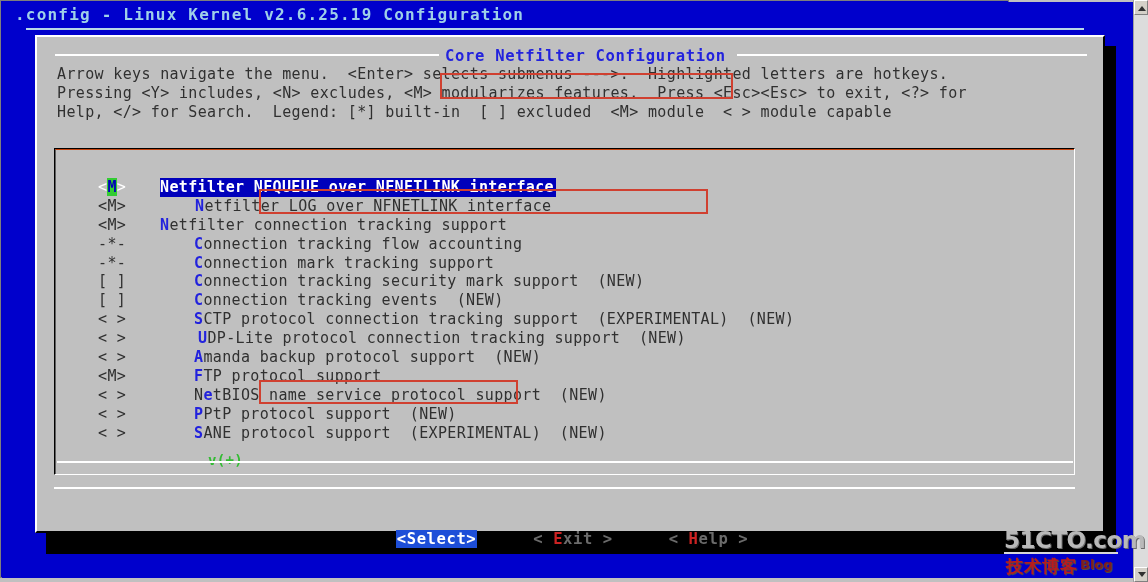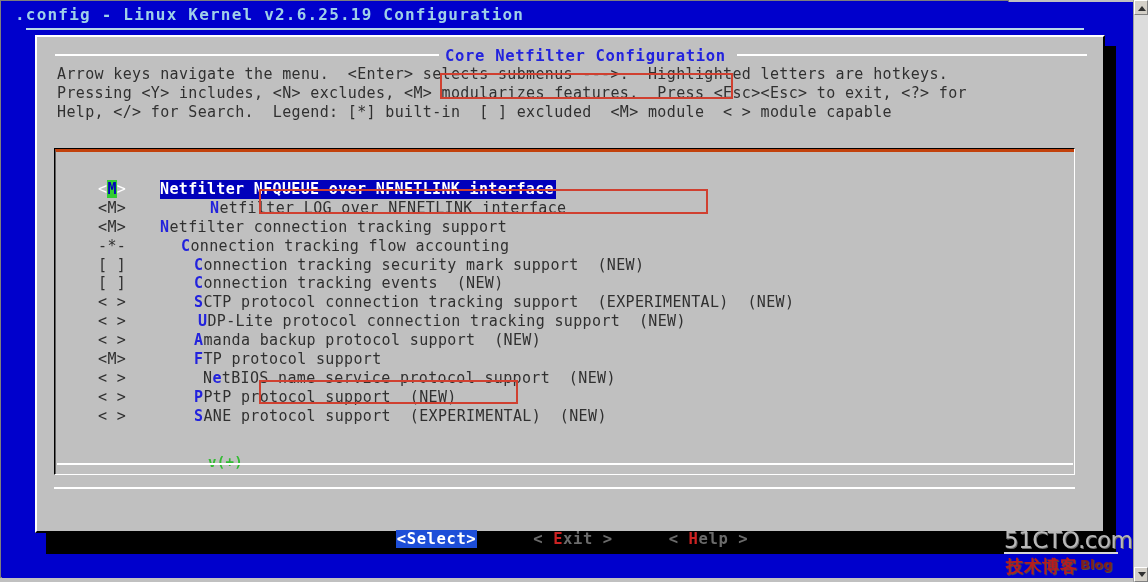--- a/index.html
+++ b/index.html
@@ -76,21 +76,21 @@
     background:#c0c0c0;
     box-sizing:border-box;
     border-top:1px solid #000000;
     border-left:1px solid #000000;
     border-right:1px solid #ffffff;
     border-bottom:1px solid #ffffff;
   }
   #menu-inner{
     position:absolute;left:0;top:0;width:1019px;height:325px;
     box-sizing:border-box;
-    border-top:3px solid #c2410c;
+    border-top:1px solid #c2410c;
     border-left:1px solid #5f5f5f;
     overflow:hidden;
   }
   .row{
     position:relative;
     height:18.9px;
     font-size:15px;
     line-height:18.9px;
     white-space:pre;
     color:#303030;
@@ -158,21 +158,21 @@
     position:absolute;left:3px;top:5px;width:0;height:0;
     border-left:4px solid transparent;border-right:4px solid transparent;
   }
   #sb-up .sb-arrow{border-bottom:5px solid #303030;}
   #sb-down .sb-arrow{border-top:5px solid #303030;top:4px;}
   
   #watermark{
     position:absolute;left:1004px;top:527px;width:116px;height:50px;
   }
   #wm1{
-    position:absolute;left:0;top:0;font-size:23px;font-weight:normal;
+    position:absolute;left:0;top:0;font-size:23px;font-weight:bold;
     font-family:"DejaVu Sans","Liberation Sans",sans-serif;
     color:#b9b9b9;letter-spacing:-0.5px;
     text-shadow:1px 1px 0 #6d6d6d;
     white-space:pre;
     text-align:right;
   }
   #wm-line{position:absolute;left:0;top:25px;width:114px;height:2px;background:#d8d8d8;}
   #wm2{
     position:absolute;left:2px;top:28px;font-size:17px;font-weight:bold;
     font-family:"DejaVu Sans","Liberation Sans",sans-serif;
@@ -205,30 +205,31 @@
         <div id="help-text">Arrow keys navigate the menu.  &lt;Enter&gt; selects submenus ---&gt;.  Highlighted letters are hotkeys.
 Pressing &lt;Y&gt; includes, &lt;N&gt; excludes, &lt;M&gt; modularizes features.  Press &lt;Esc&gt;&lt;Esc&gt; to exit, &lt;?&gt; for
 Help, &lt;/&gt; for Search.  Legend: [*] built-in  [ ] excluded  &lt;M&gt; module  &lt; &gt; module capable</div>
 
         <div id="dlg-title">Core Netfilter Configuration</div>
 
         <div id="menu-box">
           <div id="menu-inner">
             <div id="menu-rows" style="padding-top: 28px;">
                 <div class="row sel"><span style="display: inline-block; width: 62px; margin-left: 42px;">&lt;<span class="cursor">M</span>&gt;</span><span class="rowtxt" style="margin-left: 0px;"><span class="hot">N</span>etfilter NFQUEUE over NFNETLINK interface</span></div>
-                <div class="row"><span style="display: inline-block; width: 62px; margin-left: 42px;">&lt;M&gt;</span><span class="rowtxt" style="margin-left: 15px; padding-left: 35px;"><span class="hot">N</span>etfilter LOG over NFNETLINK interface</span></div>
+                <div class="row"><span style="display: inline-block; width: 62px; margin-left: 42px;">&lt;M&gt;</span><span class="rowtxt" style="margin-left: 0px; padding-left: 35px;"><span class="hot">N</span>etfilter LOG over NFNETLINK interface</span></div>
                 <div class="row"><span style="display: inline-block; width: 62px; margin-left: 42px;">&lt;M&gt;</span><span class="rowtxt" style="margin-left: 0px;"><span class="hot">N</span>etfilter connection tracking support</span></div>
-                <div class="row"><span style="display: inline-block; width: 62px; margin-left: 42px;">-*-</span><span class="rowtxt" style="margin-left: 21px;"><span class="hot">C</span>onnection tracking flow accounting</span></div>
+                <div class="row"><span style="display: inline-block; width: 62px; margin-left: 42px;">-*-</span><span class="rowtxt" style="margin-left: 34px;"><span class="hot">C</span>onnection tracking flow accounting</span></div>
+                <div class="row"><span style="display: inline-block; width: 62px; margin-left: 42px;">-*-</span><span class="rowtxt" style="margin-left: 34px;"><span class="hot">C</span>onnection mark tracking support</span></div>
                 <div class="row"><span style="display: inline-block; width: 62px; margin-left: 42px;">[ ]</span><span class="rowtxt" style="margin-left: 34px;"><span class="hot">C</span>onnection tracking security mark support  (NEW)</span></div>
                 <div class="row"><span style="display: inline-block; width: 62px; margin-left: 42px;">[ ]</span><span class="rowtxt" style="margin-left: 34px;"><span class="hot">C</span>onnection tracking events  (NEW)</span></div>
                 <div class="row"><span style="display: inline-block; width: 62px; margin-left: 42px;">&lt; &gt;</span><span class="rowtxt" style="margin-left: 34px;"><span class="hot">S</span>CTP protocol connection tracking support  (EXPERIMENTAL)  (NEW)</span></div>
                 <div class="row"><span style="display: inline-block; width: 62px; margin-left: 42px;">&lt; &gt;</span><span class="rowtxt" style="margin-left: 38px;"><span class="hot">U</span>DP-Lite protocol connection tracking support  (NEW)</span></div>
                 <div class="row"><span style="display: inline-block; width: 62px; margin-left: 42px;">&lt; &gt;</span><span class="rowtxt" style="margin-left: 34px;"><span class="hot">A</span>manda backup protocol support  (NEW)</span></div>
                 <div class="row"><span style="display: inline-block; width: 62px; margin-left: 42px;">&lt;M&gt;</span><span class="rowtxt" style="margin-left: 34px;"><span class="hot">F</span>TP protocol support</span></div>
-                <div class="row"><span style="display: inline-block; width: 62px; margin-left: 42px;">&lt; &gt;</span><span class="rowtxt" style="margin-left: 43px;">N<span class="hot">e</span>tBIOS name service protocol support  (NEW)</span></div>
+                <div class="row"><span style="display: inline-block; width: 62px; margin-left: 42px;">&lt; &gt;</span><span class="rowtxt" style="margin-left: 34px;">N<span class="hot">e</span>tBIOS name service protocol support  (NEW)</span></div>
                 <div class="row"><span style="display: inline-block; width: 62px; margin-left: 42px;">&lt; &gt;</span><span class="rowtxt" style="margin-left: 34px;"><span class="hot">P</span>PtP protocol support  (NEW)</span></div>
                 <div class="row"><span style="display: inline-block; width: 62px; margin-left: 42px;">&lt; &gt;</span><span class="rowtxt" style="margin-left: 34px;"><span class="hot">S</span>ANE protocol support  (EXPERIMENTAL)  (NEW)</span></div>
               </div>
             <div id="scroll-marker">v(+)</div>
             <div id="menu-bottom-rule"></div>
           </div>
         </div>
 
         <div id="btn-rule"></div>
         <div id="buttons"><span class="btn active">&lt;<span class="bhot">S</span>elect&gt;</span><span class="btn">&lt; <span class="bhot">E</span>xit &gt;</span><span class="btn">&lt; <span class="bhot">H</span>elp &gt;</span></div>

